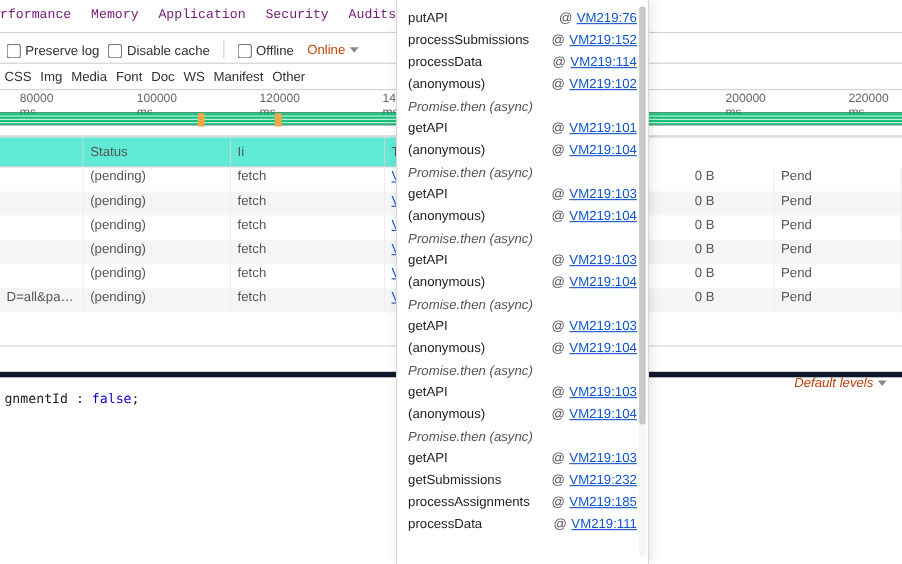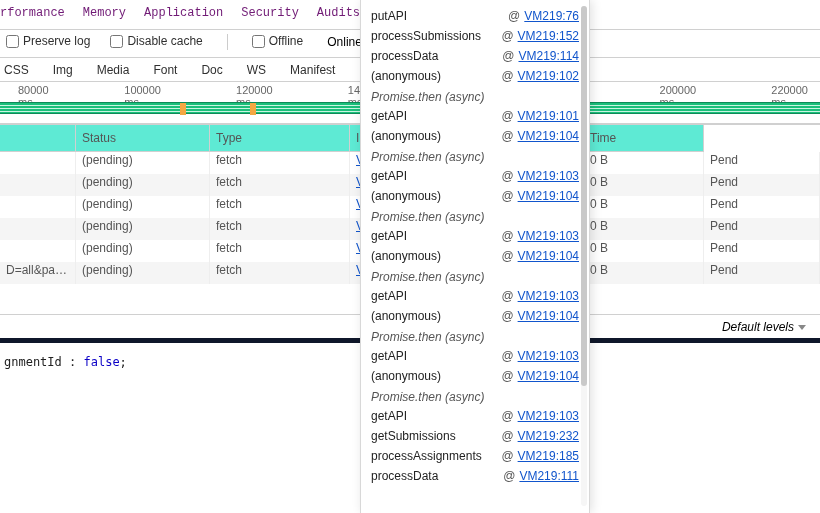--- a/index.html
+++ b/index.html
@@ -19,39 +19,39 @@
     display: flex;
     align-items: center;
     gap: 18px;
     padding: 3px 0 6px 0;
     border-bottom: 1px solid #d0d0d0;
     height: 30px;
   }
   .tab-item { color: #701a75; cursor: default; font-family: Liberation Mono, monospace; }
   .options-row {
     display: flex;
-    align-items: flex-start;
-    gap: 20px;
+    align-items: flex-end;
+    gap: 8px;
     padding: 4px 6px;
     border-bottom: 1px solid #d0d0d0;
     height: 28px;
   }
   .cb { display: inline-flex; align-items: center; gap: 4px; }
   .cb input { margin: 0; width: 13px; height: 13px; }
   .select-like {
     display: inline-flex; align-items: center; gap: 4px;
-    color: #000000; padding: 1px 4px;
+    color: #c2410c; padding: 1px 4px; margin-top: 21px;
   }
   .triangle-down {
     width: 0; height: 0; border-left: 4px solid transparent;
     border-right: 4px solid transparent; border-top: 5px solid #888;
   }
   .divider { width: 1px; height: 16px; background: #ccc; margin: 0 4px; }
   .filter-row {
-    display: flex; align-items: center; gap: 24px;
+    display: flex; align-items: center; gap: 8px;
     padding: 4px 4px; height: 24px; border-bottom: 1px solid #d0d0d0;
   }
   .timeline {
     height: 42px; border-bottom: 1px solid #d0d0d0;
     position: relative; overflow: hidden;
   }
   .timeline-labels {
     display: flex; gap: 63px; position: absolute; top: 0; left: 0;
     font-size: 11px; color: #666; padding: 2px 0 0 18px;
   }
@@ -94,21 +94,21 @@
     height: 22px;
   }
   .net-row.even { background: #fff; }
   .net-row.odd  { background: #f5f5f5; }
   .net-row .cell {
     border-right: 1px solid #eee;
     padding: 1px 6px;
     white-space: nowrap; overflow: hidden; text-overflow: ellipsis;
     color: #555;
   }
-  .net-row .cell.size { text-align: left; padding-right: 12px; }
+  .net-row .cell.size { text-align: center; padding-right: 12px; }
   .net-row .cell.init { color: #1155cc; text-decoration: underline; }
 
   .console-strip {
     border-top: 1px solid #d0d0d0;
     margin-top: 30px;
   }
   .console-opts {
     display: flex; align-items: flex-start; padding: 4px 10px;
     border-bottom: 5px solid #0f172a;
     height: 28px;
@@ -221,21 +221,20 @@
         <div class="stripe s2"></div>
         <div class="stripe s3"></div>
       <div class="blob" style="left:180px"></div>
       <div class="blob" style="left:250px"></div>
     </div>
   </div>
 
   <div class="columns">
     <div class="hd"></div>
     <div class="hd">Status</div>
-    <div class="hd">Type</div>
     <div class="hd">Ii</div>
     <div class="hd">Time</div>
   </div>
 
   <div class="net-body" id="net-body">
       <div class="net-row even">
         <div class="cell"></div>
         <div class="cell">(pending)</div>
         <div class="cell">fetch</div>
         <div class="cell init">V</div>

